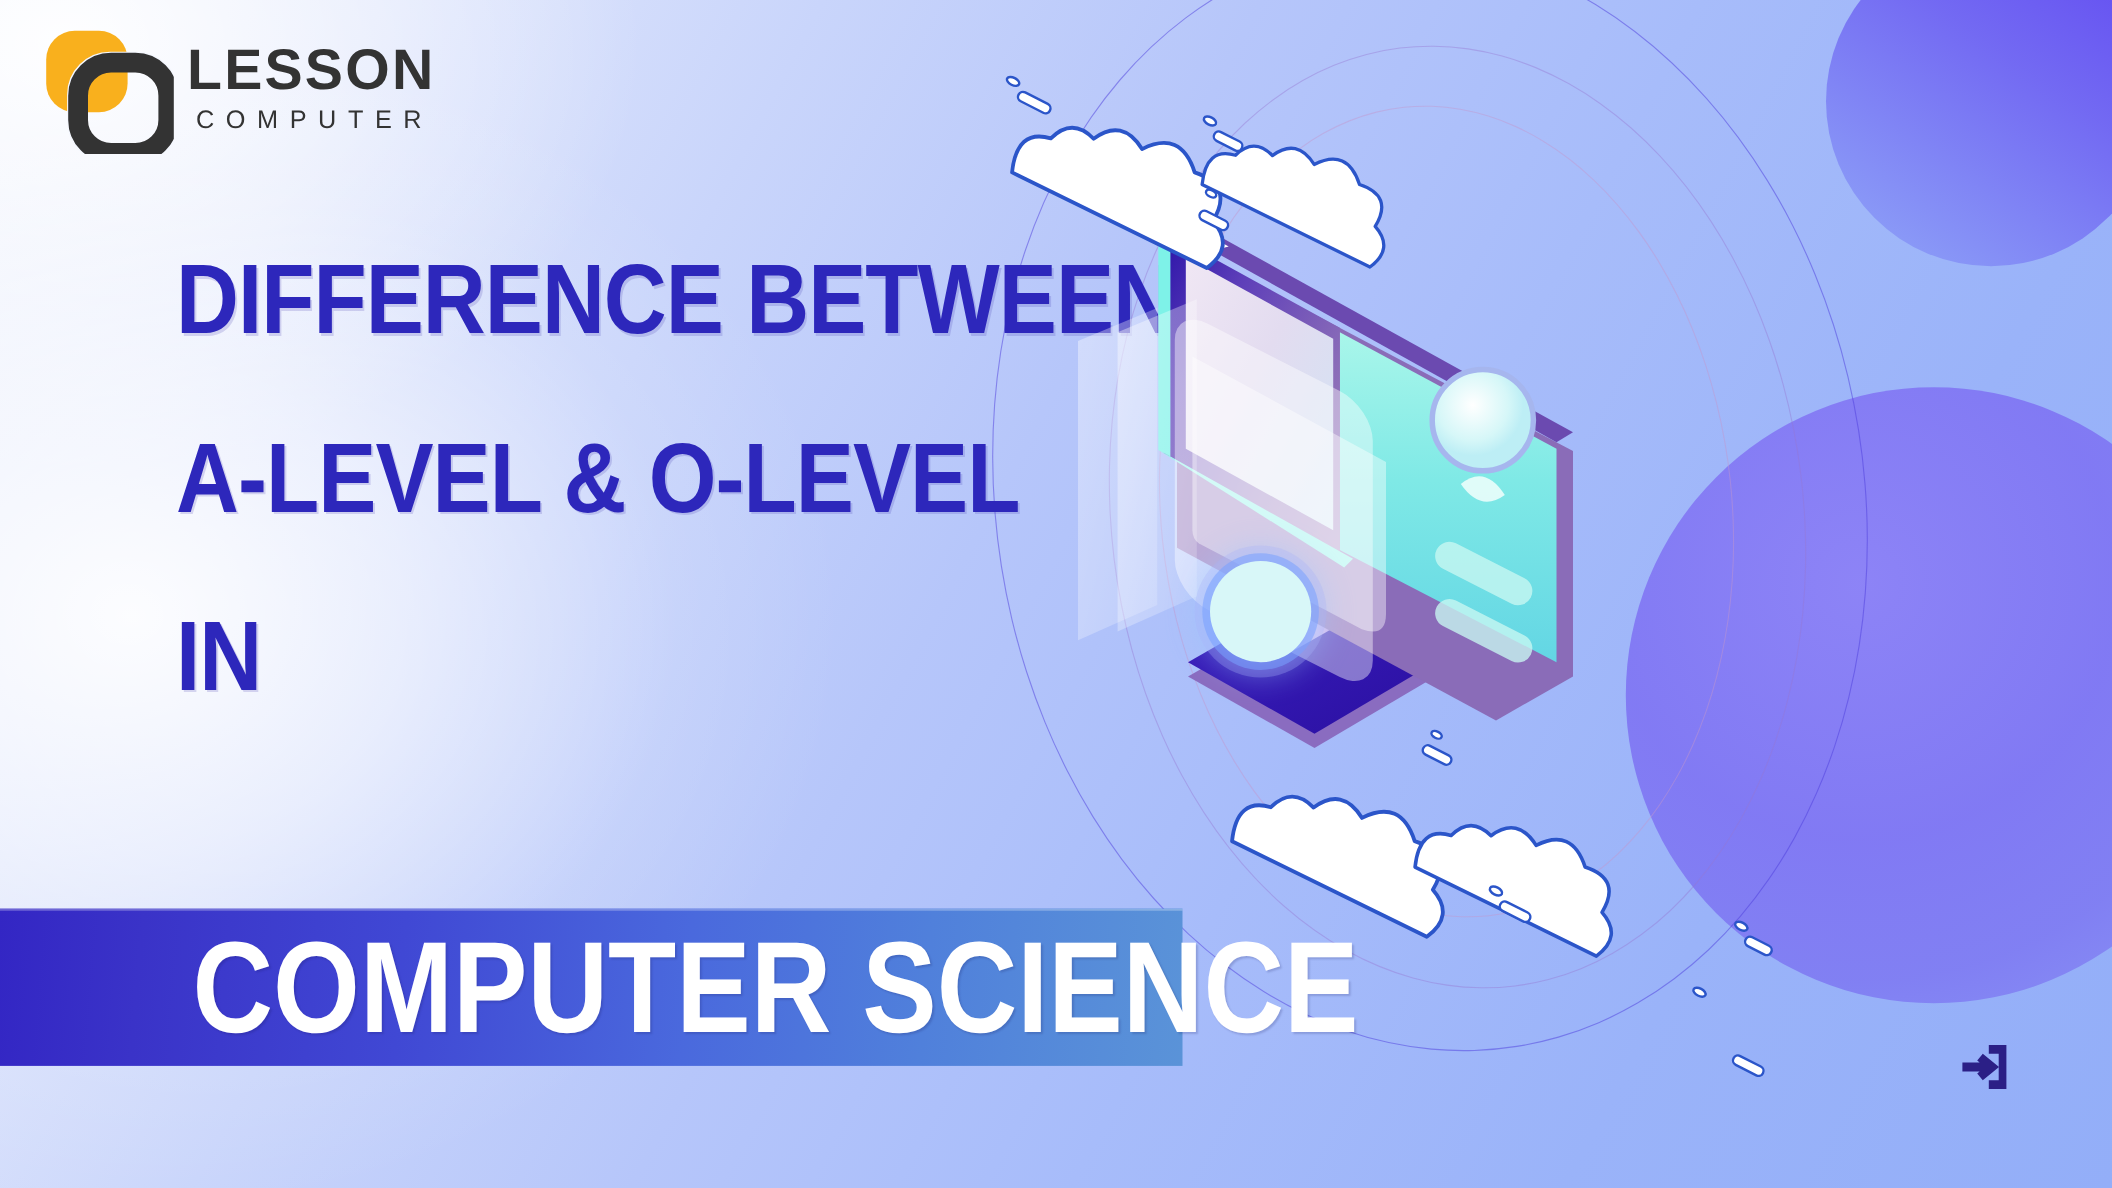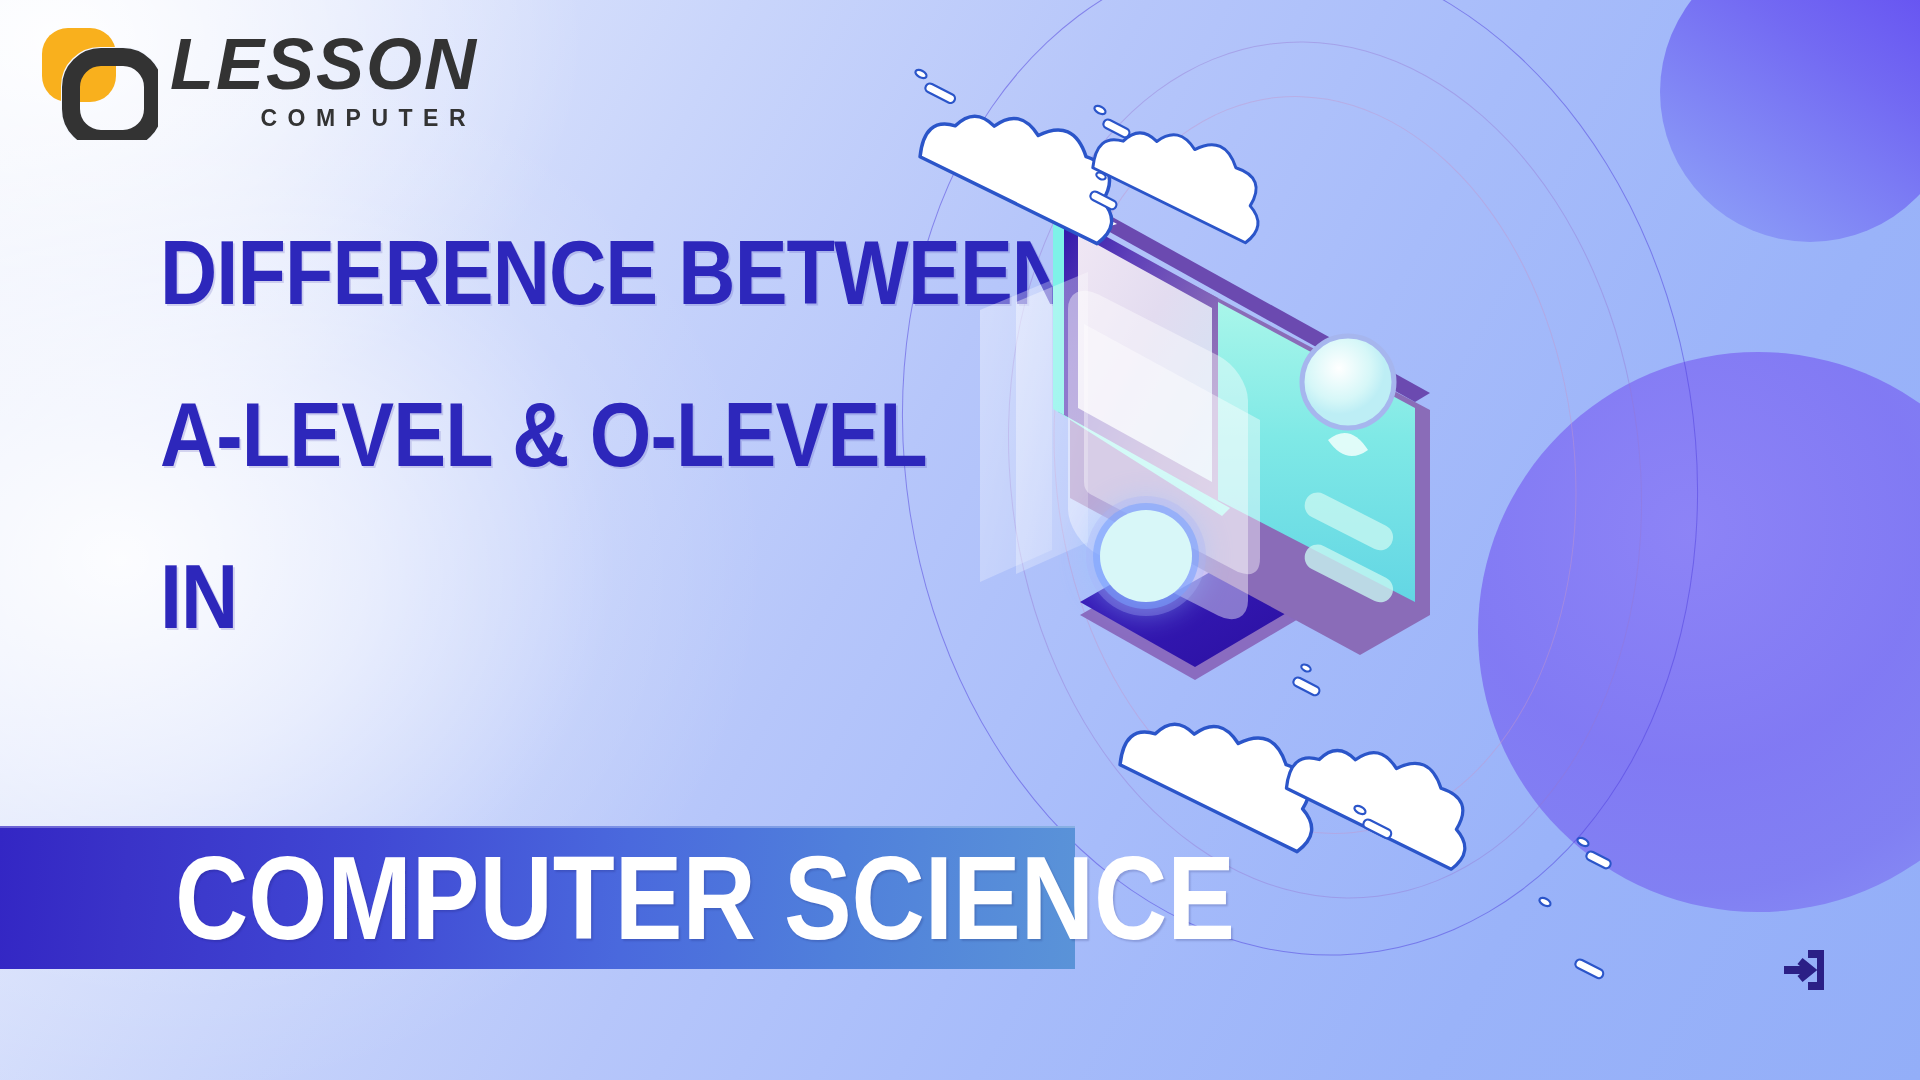--- a/index.html
+++ b/index.html
@@ -43,26 +43,26 @@
   .orbit-1 { left:905px; top:-52px;  width:790px; height:1010px; transform:rotate(-9deg); border-color:rgba(78,62,222,0.50); }
   .orbit-2 { left:1010px; top:40px;  width:630px; height:860px;  transform:rotate(-7deg); border-color:rgba(150,120,210,0.42); border-width:1.3px; }
   .orbit-3 { left:1055px; top:95px;  width:520px; height:740px;  transform:rotate(-6deg); border-color:rgba(196,150,205,0.45); border-width:1.2px;}
 
   
   .logo { position:absolute; left:40px; top:22px; display:flex; align-items:center; gap:0px; }
   .logo-mark { position:relative; width:118px; height:118px; flex:0 0 auto; }
   .logo-text { display:flex; flex-direction:column; margin-left:12px; }
   .logo-word {
     font-family:"Liberation Sans", sans-serif;
-    font-weight:700; font-size:72px; letter-spacing:2px;
-    color:#333333; line-height:.95;font-style:italic;
+    font-weight:700; font-size:52px; letter-spacing:2px;
+    color:#333333; line-height:.95;
   }
   .logo-sub {
     font-family:"Liberation Sans", sans-serif;
-    font-weight:700; font-size:23px; letter-spacing:10.5px;
+    font-weight:400; font-size:23px; letter-spacing:10.5px;
     color:#333333; text-align:right; margin-top:6px; padding-right:2px;
   }
 
   
   .headline { position:absolute; left:160px; top:228px; width:1000px; }
   .hl-line {
     font-family:"Liberation Sans Narrow","Liberation Sans", sans-serif;
     font-weight:700;
     color:#2d27bb;
     font-size:90px;

